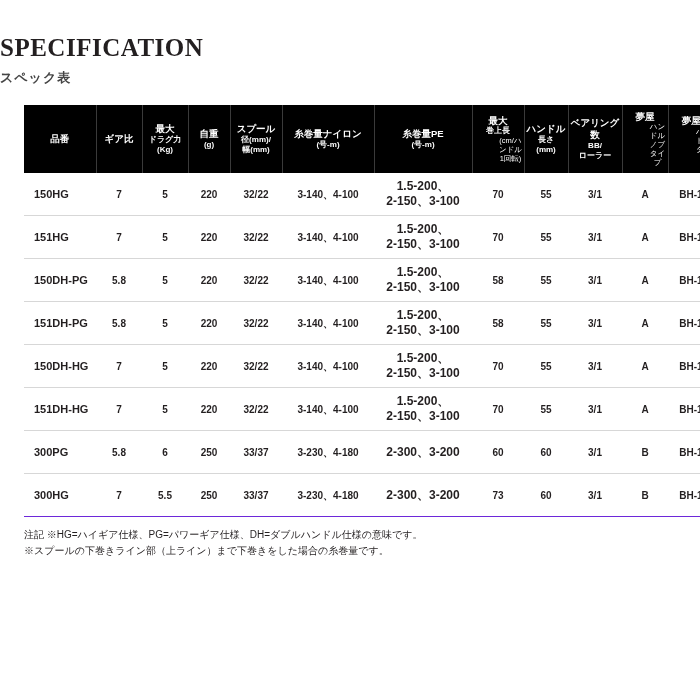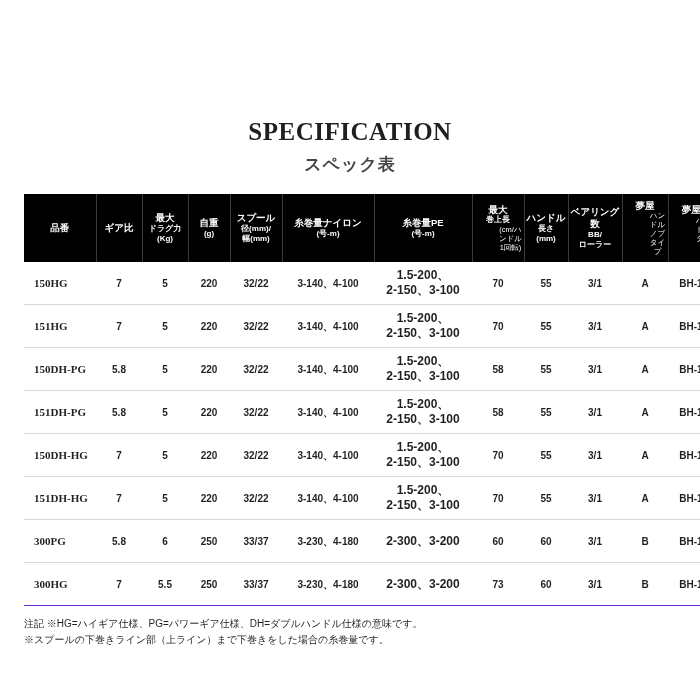--- a/index.html
+++ b/index.html
@@ -14,33 +14,33 @@
     color: #231f20;
     overflow: hidden;
   }
   .page {
     position: relative;
     width: 700px;
     height: 700px;
     box-sizing: border-box;
   }
   .title-block {
-    text-align: center;
-    padding-top: 118px;
+    text-align: left;
+    padding-top: 34px;
   }
   .title-en {
     font-family: "Liberation Serif", serif;
     font-size: 25px;
     font-weight: bold;
     letter-spacing: 0.5px;
     color: #231f20;
     line-height: 1.1;
   }
   .title-jp {
-    font-size: 17px;
+    font-size: 13px;
     font-weight: bold;
     color: #444;
     margin-top: 7px;
     letter-spacing: 1px;
   }
   .table-wrap {
     margin-top: 18px;
     padding: 0 24px;
   }
   table.spec {
@@ -85,21 +85,20 @@
     font-weight: bold;
   }
   table.spec tbody tr:last-child td {
     border-bottom: 1px solid #6d28d9;
   }
   table.spec tbody td.model {
     text-align: left;
     padding-left: 10px;
     font-weight: bold;
     font-size: 11px;
-    font-family: Liberation Serif, serif;
   }
   table.spec tbody td.two-line {
     font-size: 12px;
   }
   .notes {
     padding: 10px 24px 0 24px;
     font-size: 10px;
     line-height: 1.55;
     color: #231f20;
   }

